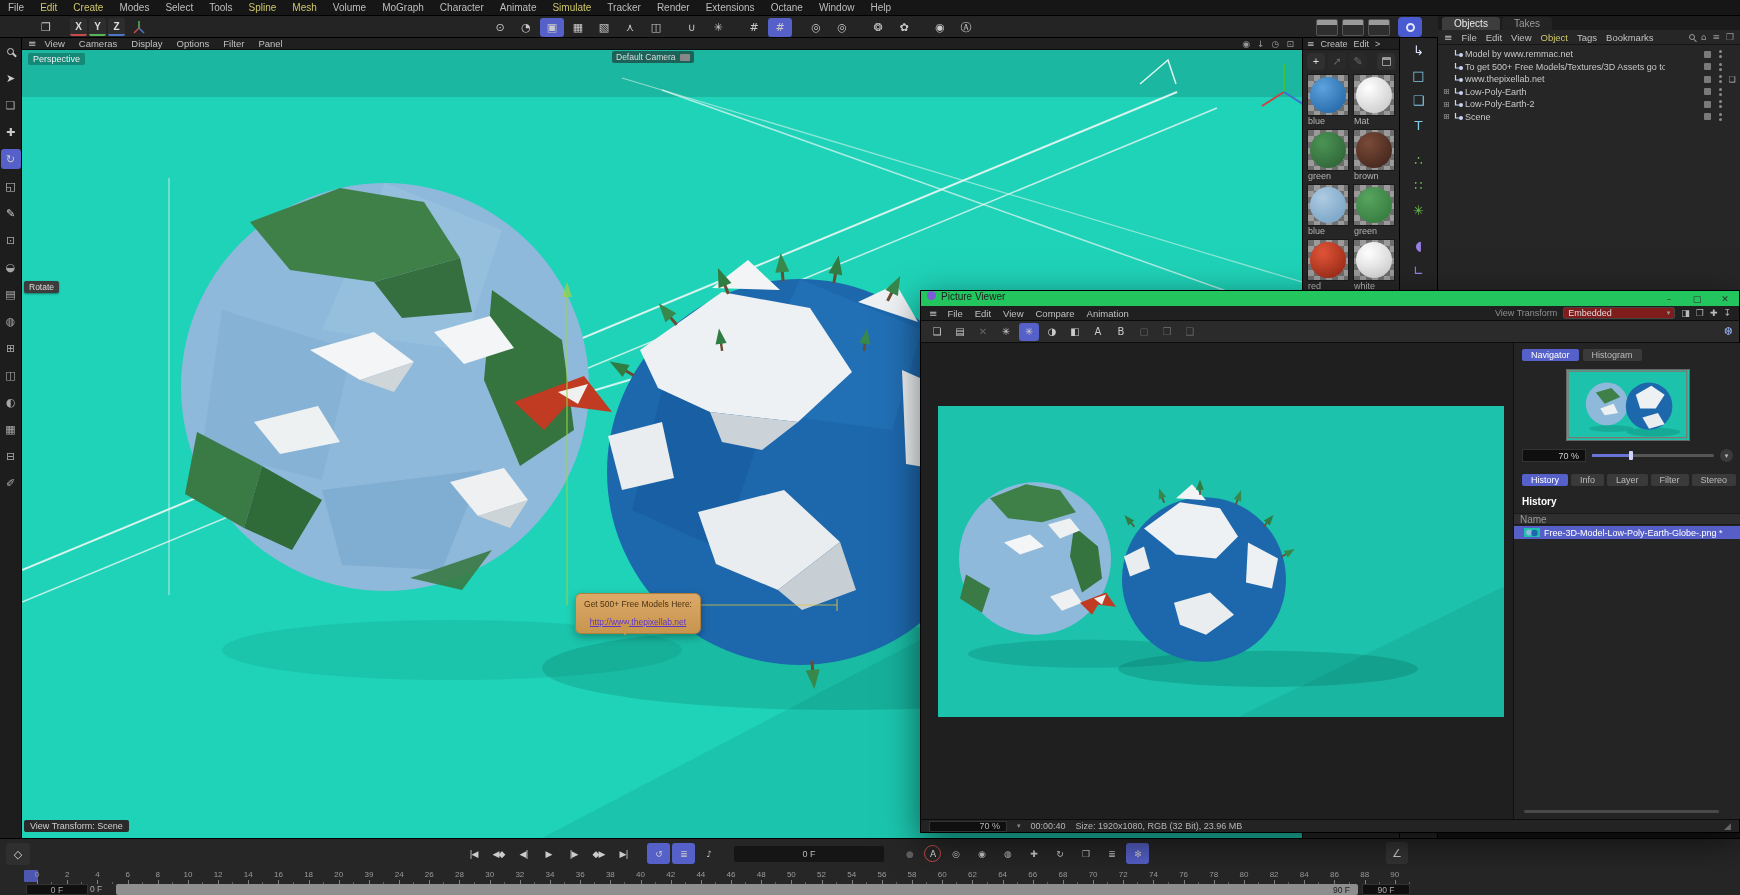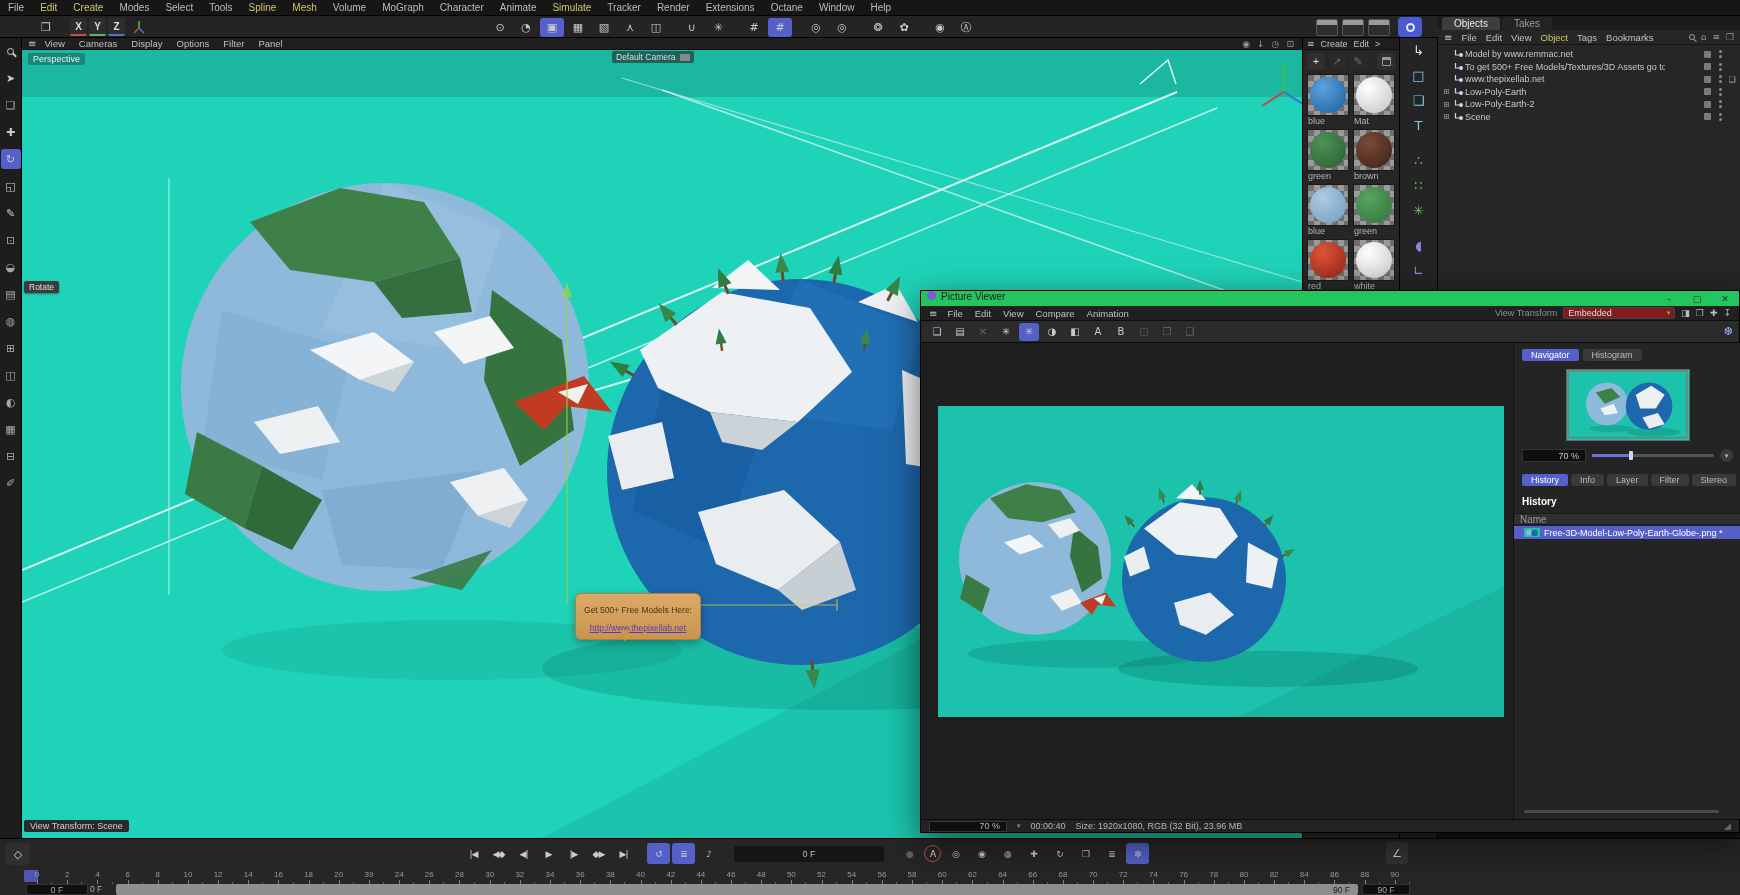--- a/index.html
+++ b/index.html
@@ -45,21 +45,21 @@
 
   
   .viewport{position:absolute;left:22px;top:50px;width:1280px;height:788px;background:#1d4ed8;overflow:hidden;}
   .viewport svg{position:absolute;inset:0;}
   .vp-label{position:absolute;left:6px;top:3px;font-size:9px;color:#efefef;background:rgba(0,0,0,.25);padding:1px 5px;border-radius:2px;}
   .cam-badge{position:absolute;left:590px;top:1px;height:12px;display:flex;align-items:center;gap:4px;background:rgba(30,30,30,.55);color:#ddd;font-size:8.5px;padding:0 4px;border-radius:2px;}
   .cam-badge i{width:10px;height:7px;background:#888;border-radius:1px;display:inline-block;}
   .rotate-badge{position:absolute;left:2px;top:231px;background:#3c3c3c;color:#ddd;font-size:8.5px;padding:1px 5px;border-radius:2px;box-shadow:0 1px 2px rgba(0,0,0,.4);}
   .vt-badge{position:absolute;left:2px;top:770px;background:#2a2a2a;color:#cfcfcf;font-size:9px;padding:1px 6px;border-radius:2px;}
   .tooltip{position:absolute;left:553px;top:543px;width:126px;background:linear-gradient(180deg,#dca968,#c8954f);border:1px solid #b07f3a;border-radius:6px;padding:5px 6px 6px;box-shadow:0 3px 8px rgba(0,0,0,.3);}
-  .tooltip .t1{font-size:8.5px;color:#4a3312;text-align:center;margin-top:6px;}
+  .tooltip .t1{font-size:8.5px;color:#4a3312;text-align:center;}
   .tooltip .t2{font-size:8.5px;color:#5a35c8;text-decoration:underline;text-align:center;margin-top:8px;display:block;}
   .tooltip::after{content:"";position:absolute;left:44px;bottom:-11px;border:8px solid transparent;border-top:12px solid #c8954f;border-left-width:5px;border-right-width:5px;}
 
   
   .materials{position:absolute;left:1302px;top:38px;width:98px;height:800px;background:#262626;border-left:1px solid #000;border-right:1px solid #000;}
   .mat-head{height:12px;display:flex;align-items:center;font-size:9px;color:#c0c0c0;gap:6px;padding:0 4px;background:#1f1f1f;border-bottom:1px solid #111;}
   .mat-btns{height:22px;display:flex;align-items:center;gap:3px;padding:0 4px;}
   .mat-btn{width:18px;height:17px;background:#2f2f2f;border-radius:3px;font-size:11px;color:#ddd;}
   .trash{width:9px;height:9px;border:1px solid #999;border-top:3px solid #999;border-radius:1px;}
   .mat-grid{display:grid;grid-template-columns:44px 44px;gap:2px;padding:2px 4px;}

